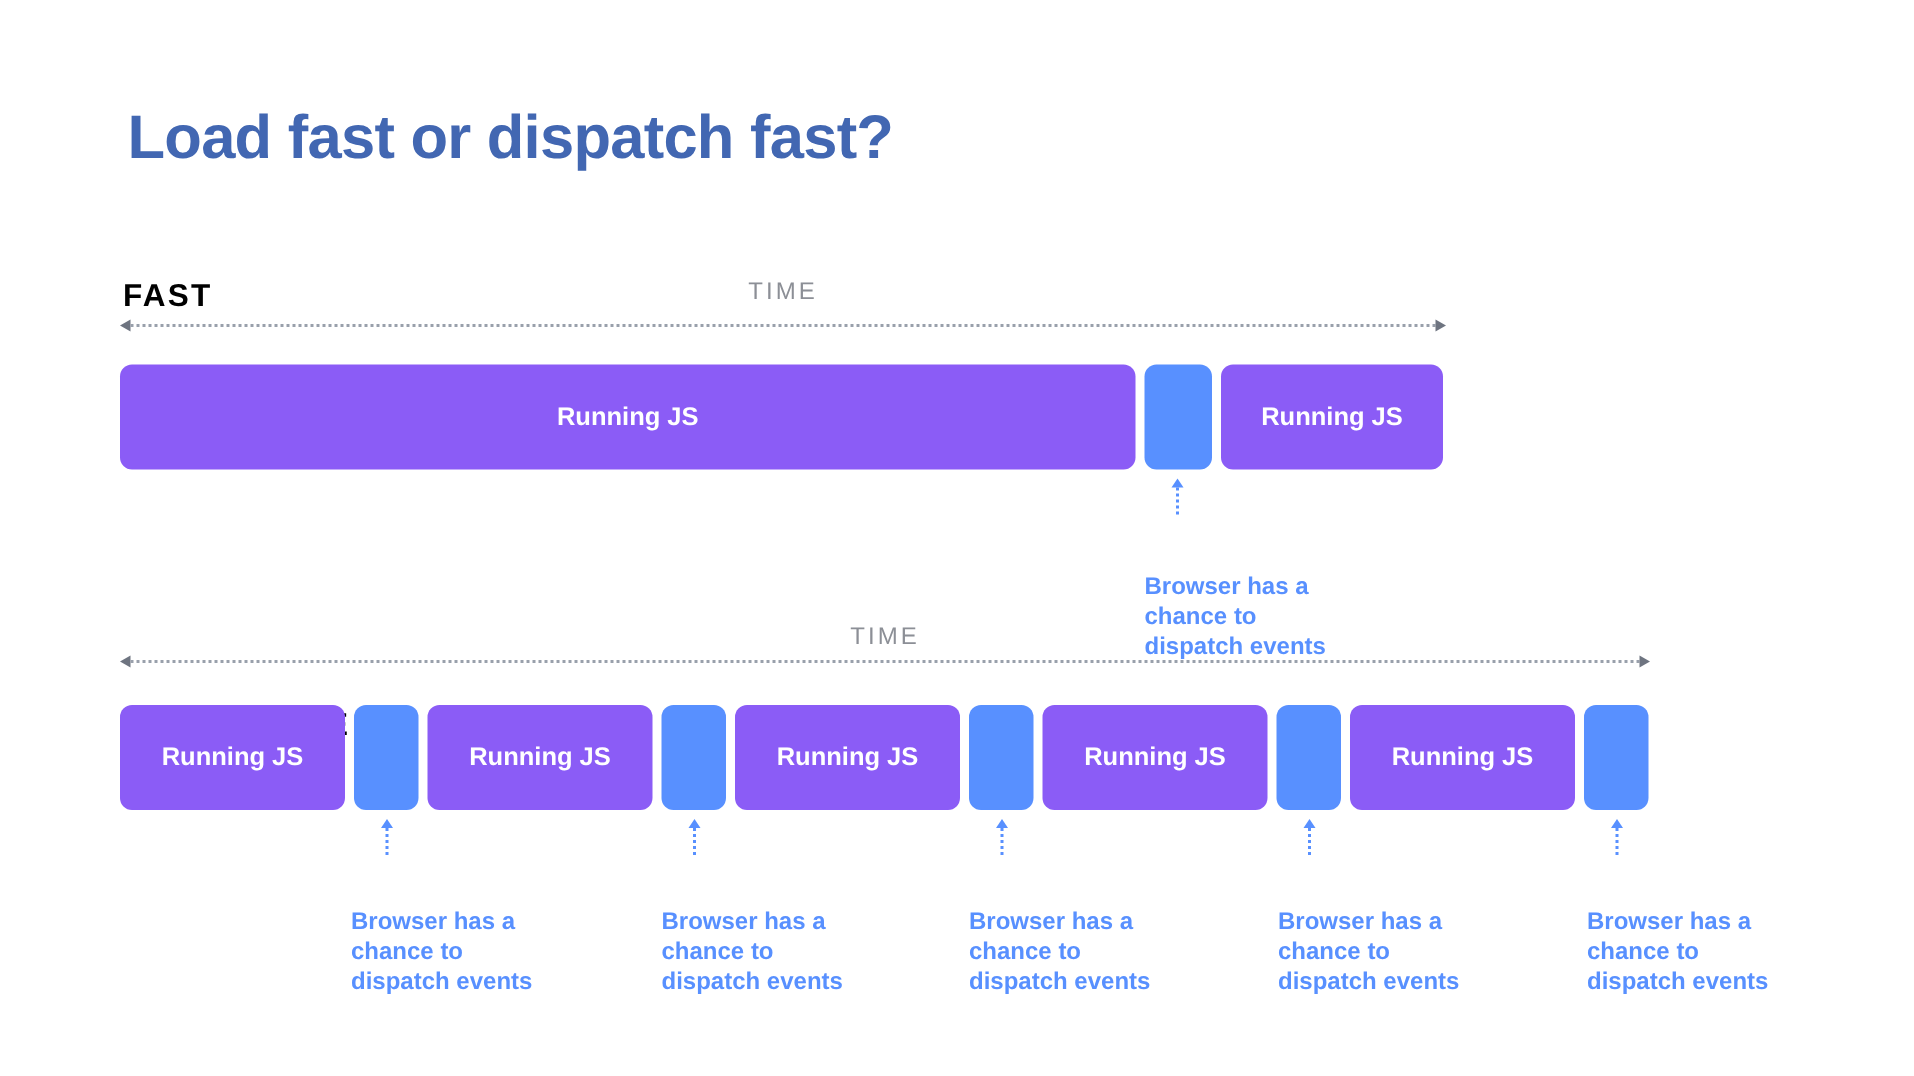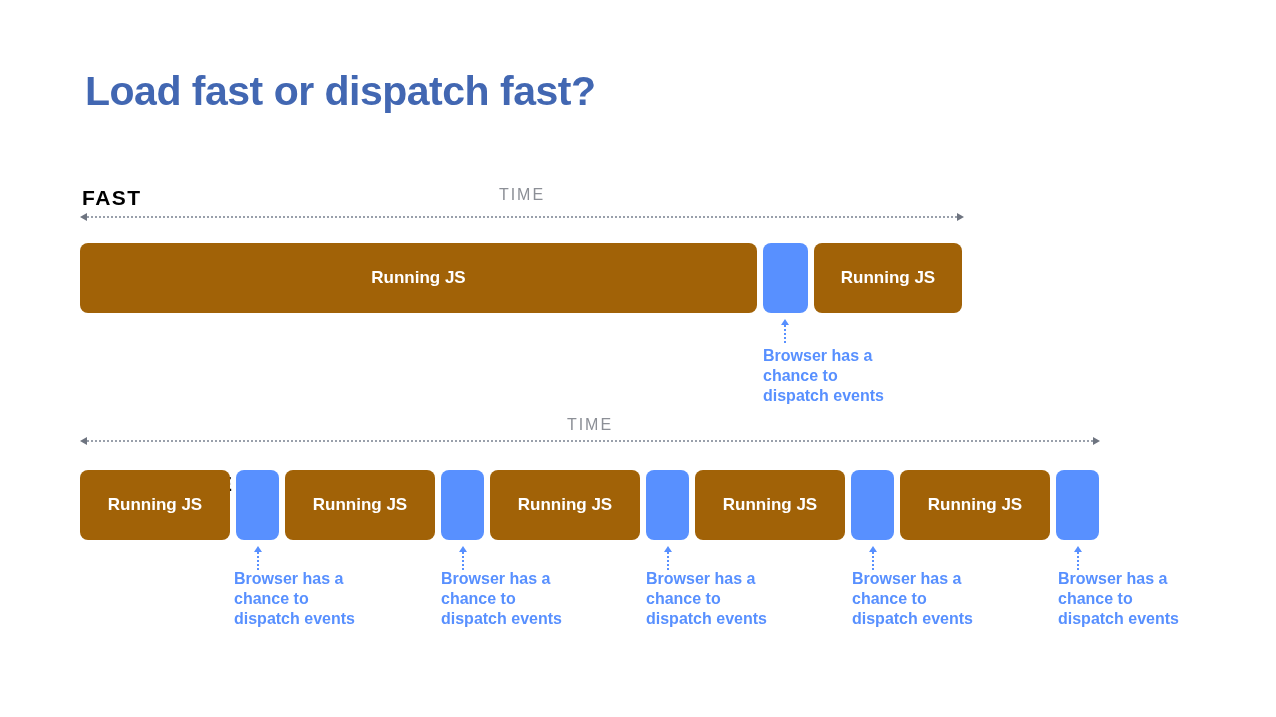--- a/index.html
+++ b/index.html
@@ -60,21 +60,21 @@
     height: 70px;
   }
   .block {
     height: 70px;
     border-radius: 8px;
     display: flex;
     align-items: center;
     justify-content: center;
   }
   .block.js {
-    background: #a16207;
+    background: #8b5cf6;
     color: #ffffff;
     font-size: 17px;
     font-weight: 700;
   }
   .block.gap { background: #5890ff; }
   .w677 { width: 677px; } .w148 { width: 148px; }
   .w150 { width: 150px; } .w45 { width: 45px; } .w43 { width: 43px; }
   
   .up-arrow {
     position: absolute;
@@ -95,20 +95,21 @@
   }
   
   .annotation {
     position: absolute;
     width: 175px;
     font-size: 16px;
     font-weight: 700;
     line-height: 20px;
     color: #5890ff;
     white-space: pre-line;
+    margin-top: 36px;
   }
 </style>
 </head>
 <body>
 
 <div class="slide">
 
   <h1 class="page-title">Load fast or dispatch fast?</h1>
 
   <span class="tl-label" style="left:82px; top:186px;">FAST</span>

